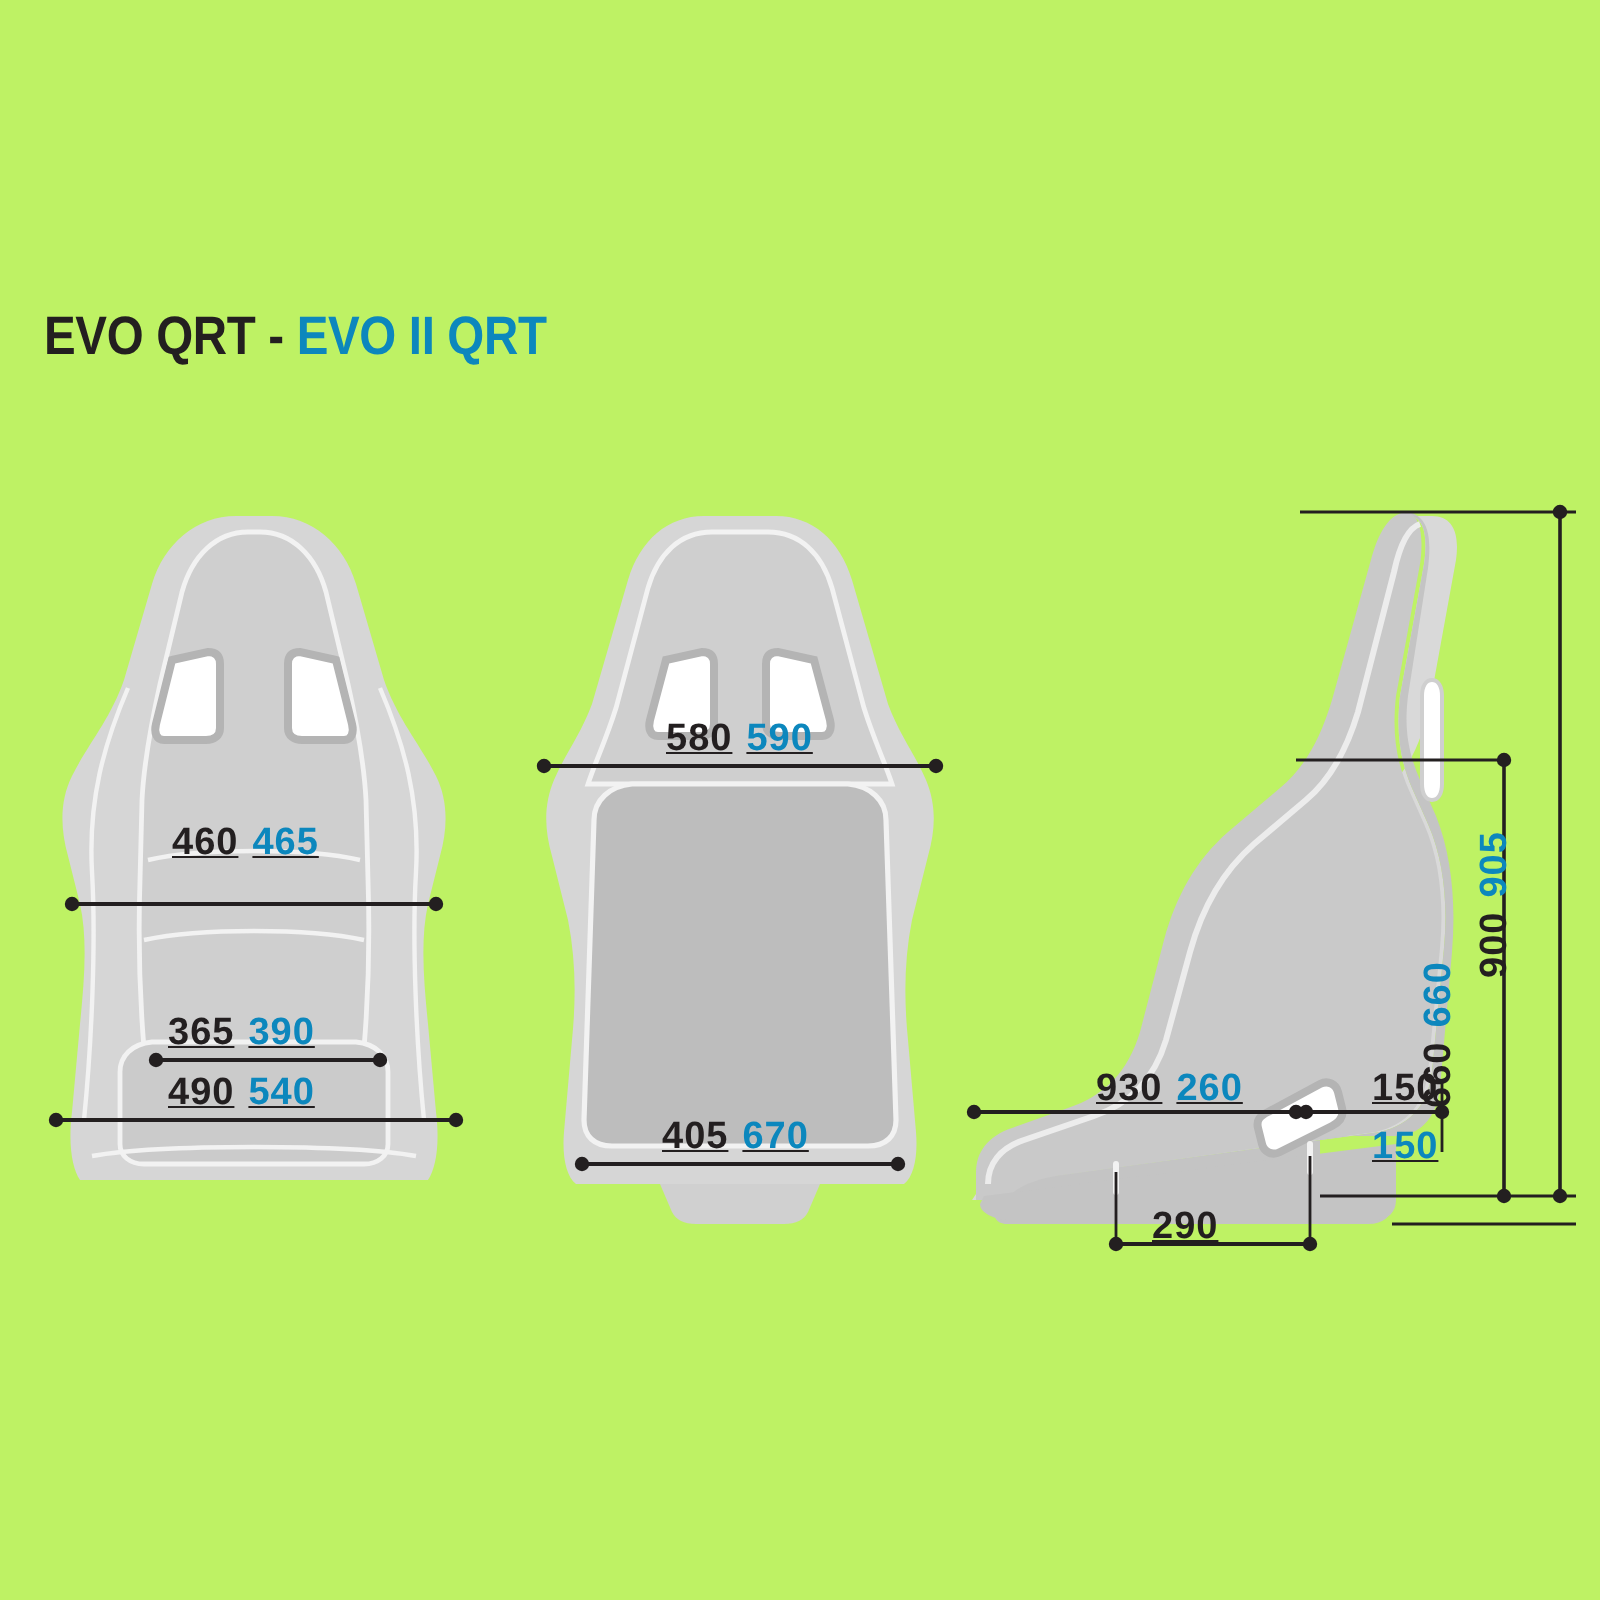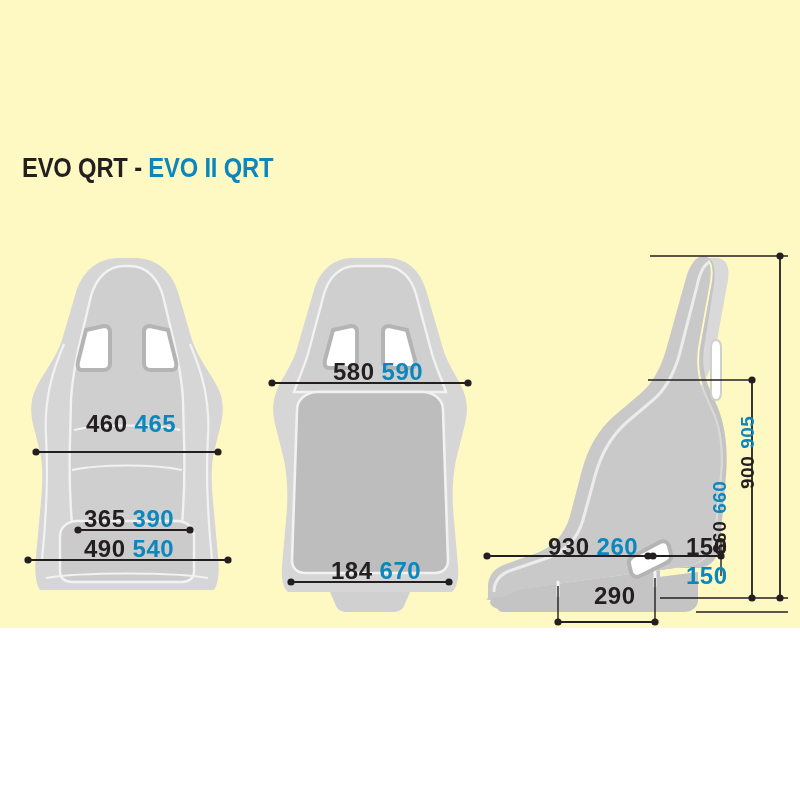--- a/index.html
+++ b/index.html
@@ -12,22 +12,22 @@
     height: 800px;
     position: relative;
     overflow: hidden;
     font-family: "Liberation Sans", sans-serif;
   }
 
   #sheet {
     position: absolute;
     left: 0; top: 0;
     width: 800px;
-    height: 628px;
-    background: #fef9c3;
+    height: 800px;
+    background: #bef264;
   }
 
   
   #title {
     position: absolute;
     left: 22px;
     top: 153px;
     font-family: "Liberation Sans", sans-serif;
     font-size: 27px;
     font-weight: bold;
@@ -54,21 +54,21 @@
     position: absolute;
     font-family: "Liberation Sans", sans-serif;
     font-weight: bold;
     white-space: nowrap;
     line-height: 1;
     color: #231f20;
   }
   .dim .b { color: #0c87bd; }
   .dim .k { color: #231f20; }
 
-  .dim-h { font-size: 24px; letter-spacing: 0.5px; }
+  .dim-h { font-size: 19px; letter-spacing: 0.5px; text-decoration: underline; }
   .dim-v {
     font-size: 19px;
     letter-spacing: 0.5px;
     transform-origin: left bottom;
     transform: rotate(-90deg);
   }
   .gap { display: inline-block; width: 7px; }
 </style>
 </head>
 <body>
@@ -357,36 +357,36 @@
 
   <div class="dim dim-h" style="left:84px; top:537px;text-align:center;">
     <span class="k">490</span><span class="gap"></span><span class="b">540</span>
   </div>
 
   <div class="dim dim-h" style="left:333px; top:360px;">
     <span class="k">580</span><span class="gap"></span><span class="b">590</span>
   </div>
 
   <div class="dim dim-h" style="left:331px; top:559px;">
-    <span class="k">184</span><span class="gap"></span><span class="b">670</span>
+    <span class="k">405</span><span class="gap"></span><span class="b">670</span>
   </div>
 
   <div class="dim dim-h" style="left:548px; top:535px;">
     <span class="k">930</span><span class="gap"></span><span class="b">260</span>
   </div>
 
   <div class="dim dim-h" style="left:686px; top:535px;">
     <span class="k">150</span>
   </div>
 
   <div class="dim dim-h" style="left:686px; top:564px;">
     <span class="b">150</span>
   </div>
 
-  <div class="dim dim-h" style="left:576px; top:584px;margin-left:18px;">
+  <div class="dim dim-h" style="left:576px; top:604px;">
     <span class="k">290</span>
   </div>
 
   <div class="dim dim-v" style="left:757px; top:470px;">
     <span class="k">900</span><span class="gap"></span><span class="b">905</span>
   </div>
 
   <div class="dim dim-v" style="left:729px; top:535px;">
     <span class="k">660</span><span class="gap"></span><span class="b">660</span>
   </div>

